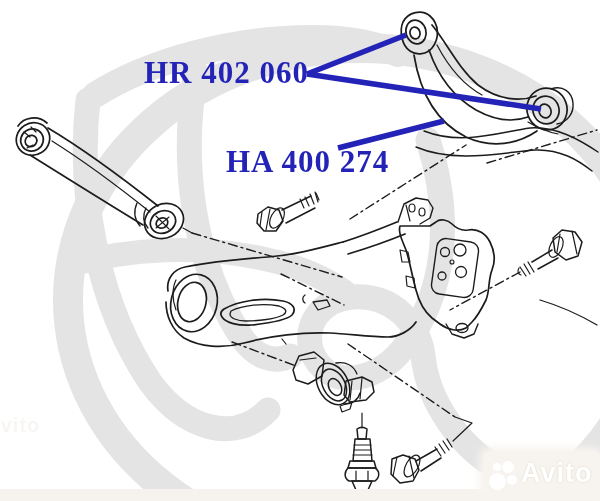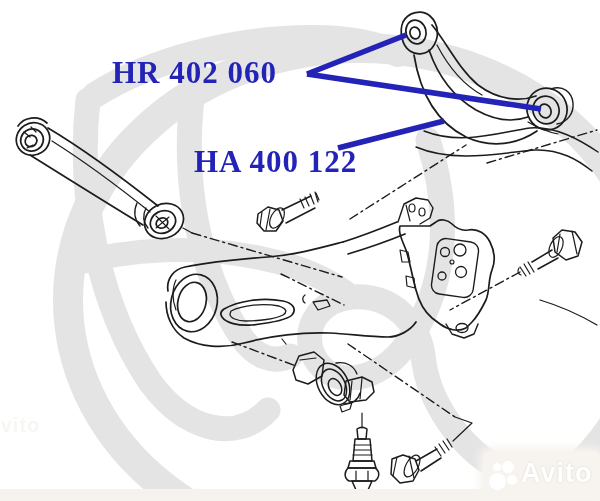--- a/index.html
+++ b/index.html
@@ -5,21 +5,21 @@
   html,body{margin:0;padding:0;background:#fff;}
   .stage{
     position:relative;width:600px;height:501px;overflow:hidden;
     background:#ffffff;font-family:"Liberation Sans",sans-serif;
   }
   .stage svg{position:absolute;left:0;top:0;}
   .part-label{
     position:absolute;
     font-family:"Liberation Serif",serif;
     font-weight:bold;font-size:31px;line-height:1;
-    color:#2323b8;letter-spacing:1px;white-space:nowrap;
+    color:#2323b8;letter-spacing:1px;white-space:nowrap;margin-left:32px;
   }
   .label-hr{left:112px;top:57px;}
   .label-ha{left:194px;top:146px;}
   .bottom-strip{
     position:absolute;left:0;bottom:0;width:600px;height:12px;
     background:#f6f3ee;
   }
   .avito-mark{
     position:absolute;left:483px;top:451px;width:117px;height:44px;
     background:#f7f4ef;border-radius:6px;
@@ -191,21 +191,21 @@
   </g>
 
   <g stroke="#2323b8" stroke-width="5.5" fill="none">
     <path d="M 307 74 L 406 35"></path>
     <path d="M 307 74 L 541 109"></path>
     <path d="M 338 148 L 444 121"></path>
   </g>
 </svg>
 
   <div class="part-label label-hr">HR 402 060</div>
-  <div class="part-label label-ha">HA 400 122</div>
+  <div class="part-label label-ha">HA 400 274</div>
 
   <div class="avito-faint">Avito</div>
 
   <div class="bottom-strip"></div>
 
   <div class="avito-mark">
     <span class="avito-dots">
       <i style="left:2px;top:18px;width:17px;height:17px;"></i>
       <i style="left:15px;top:6px;width:12px;height:12px;"></i>
       <i style="left:20px;top:20px;width:10px;height:10px;"></i>

